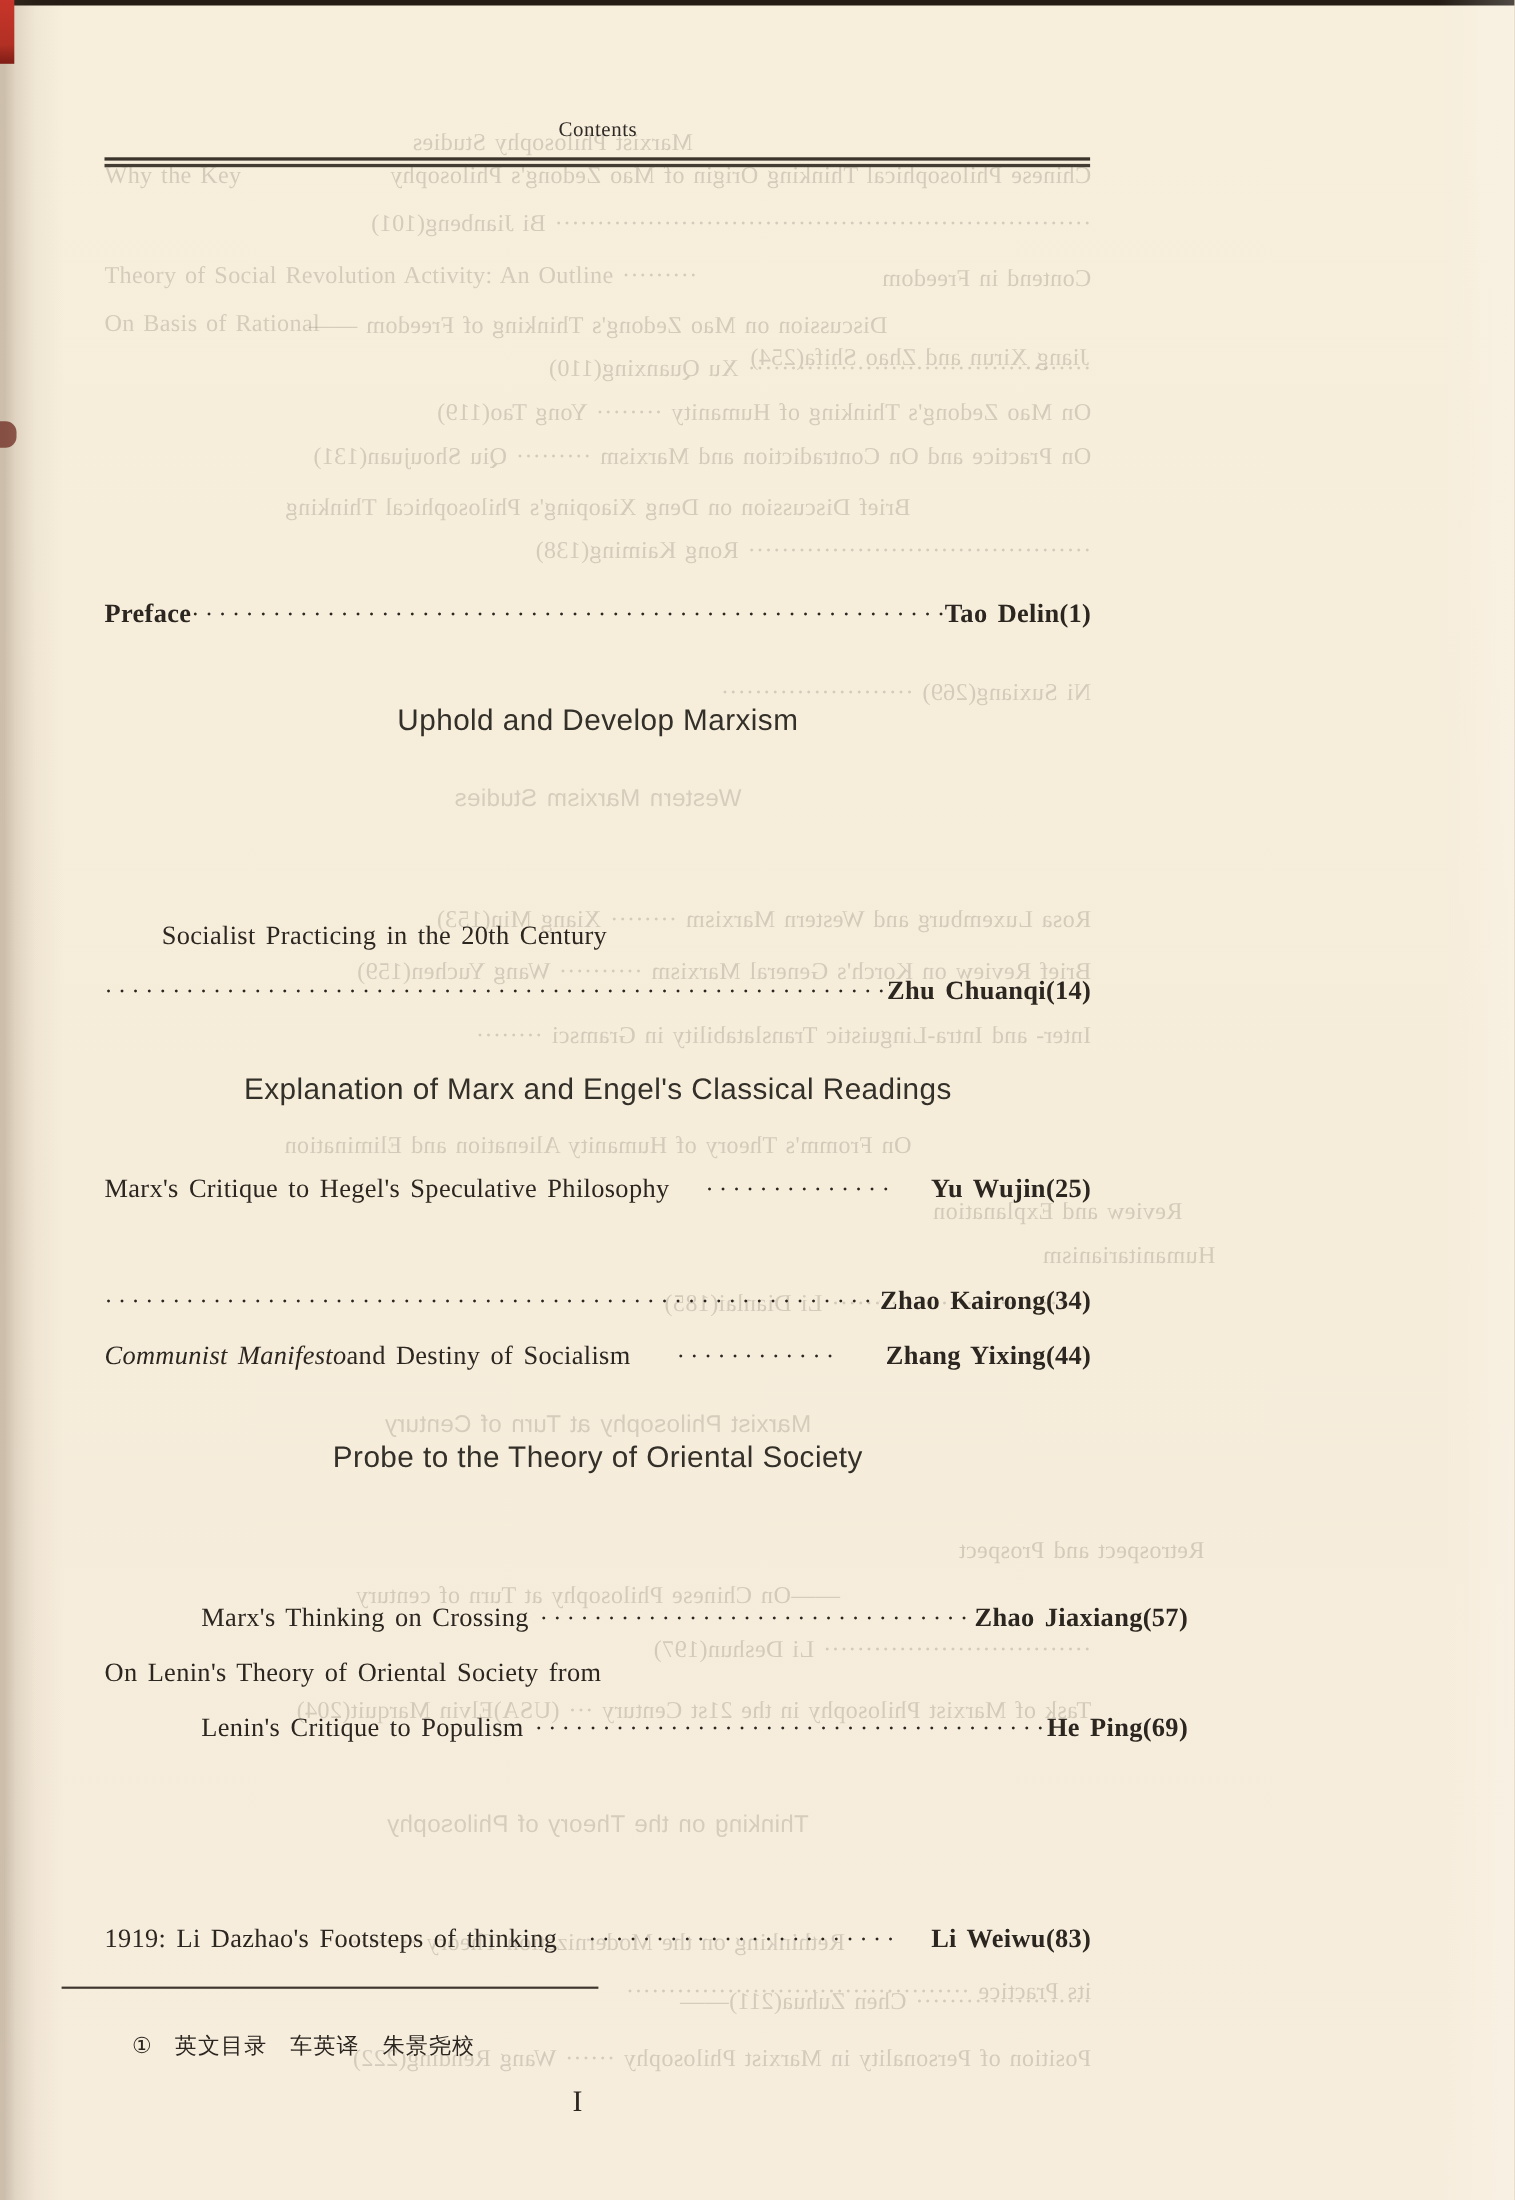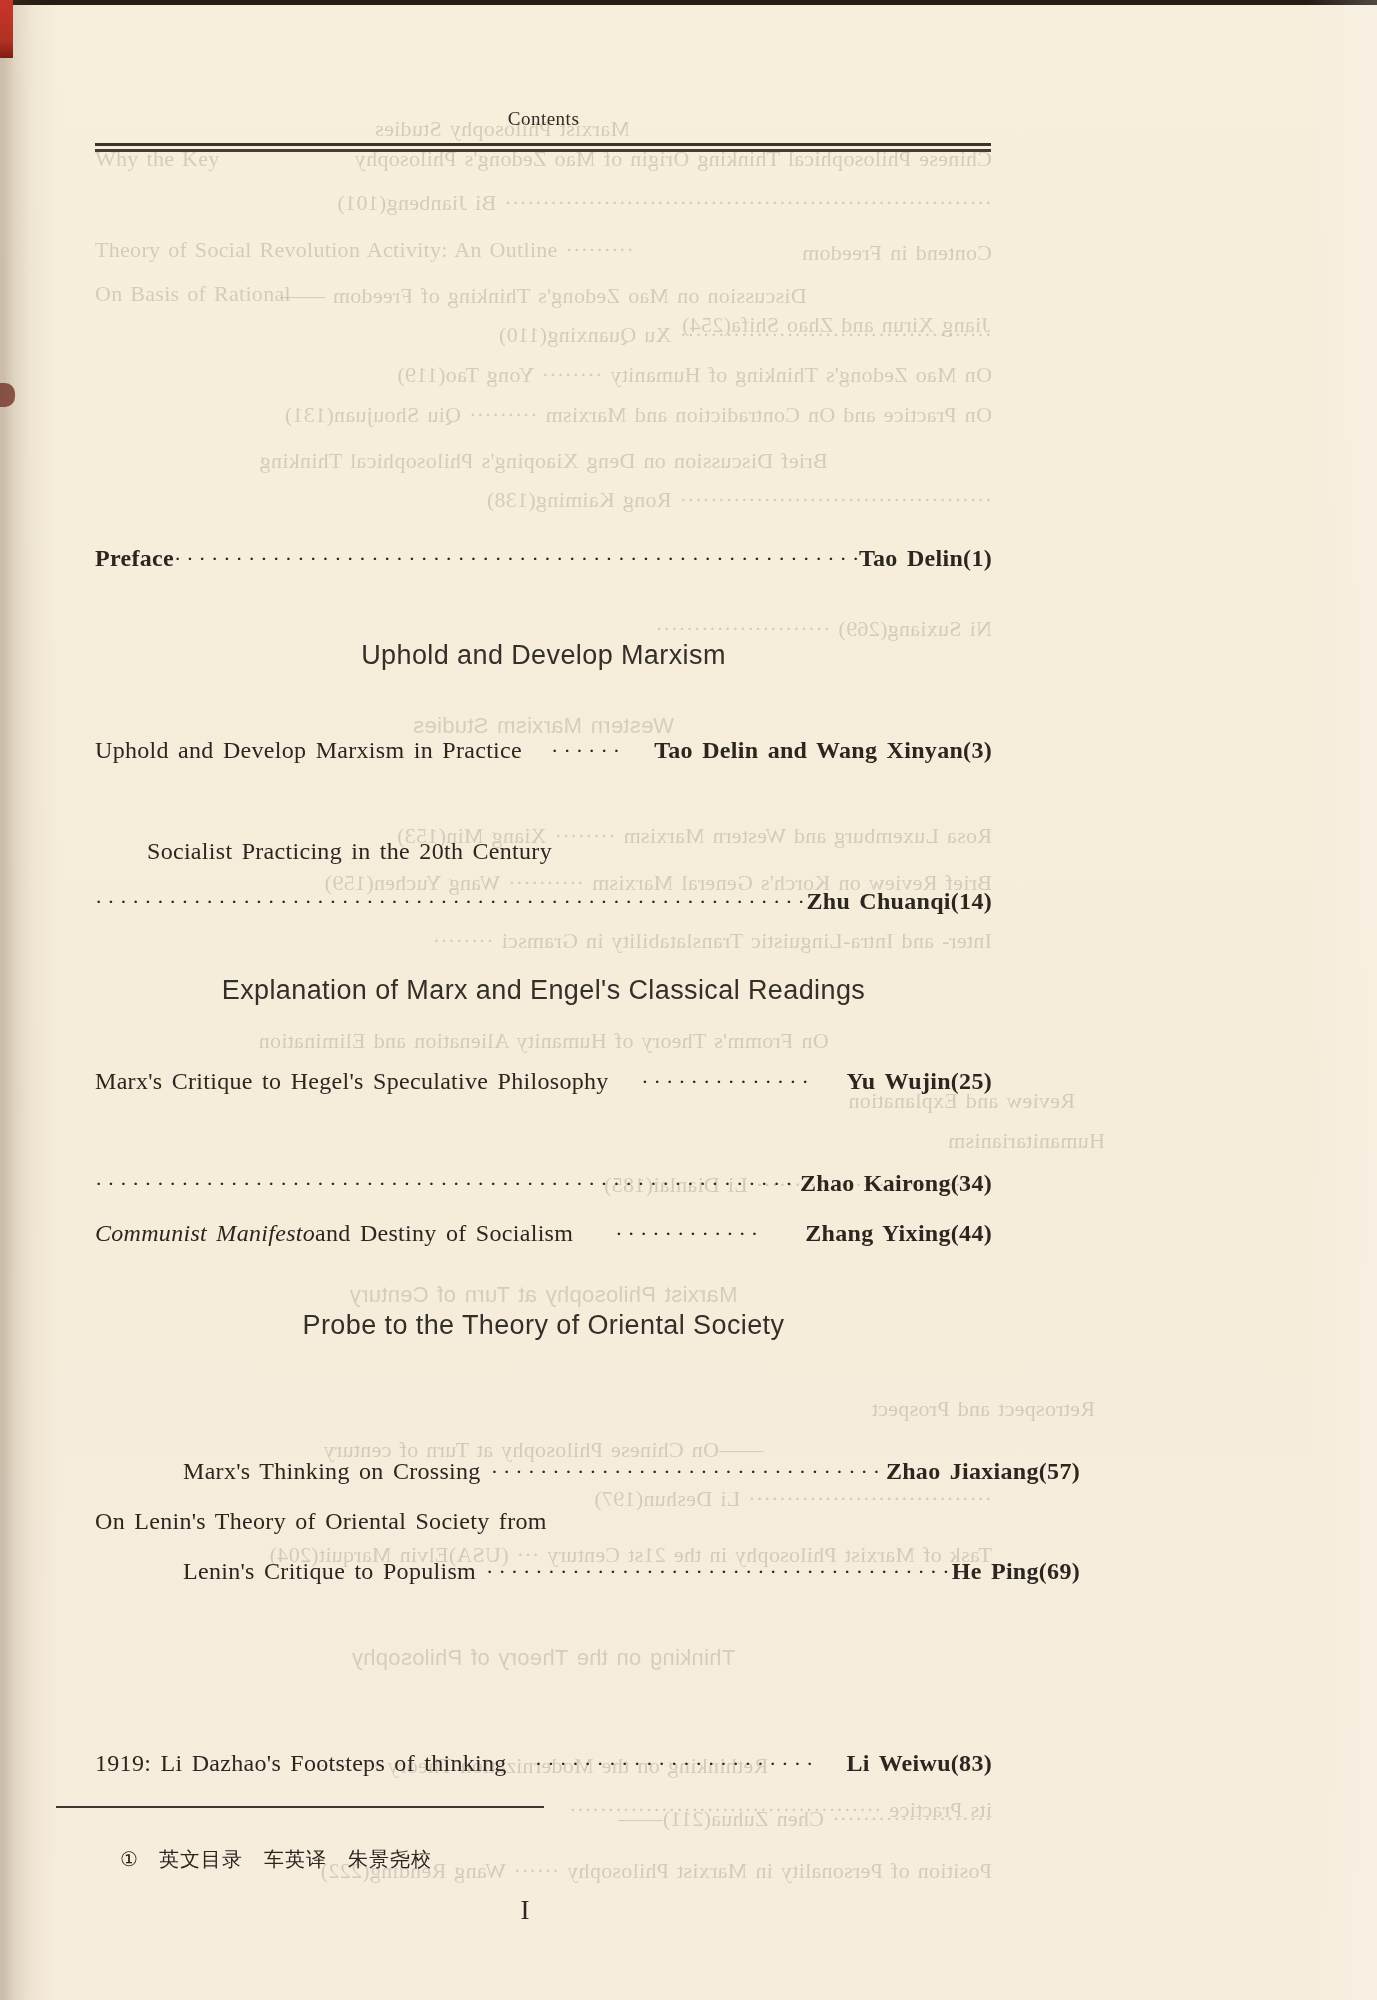--- a/index.html
+++ b/index.html
@@ -109,25 +109,20 @@
   <div class="double-rule"></div>
 
 
   <div class="row" style="top:545px">
     <span class="t b">Preface</span>
     <span class="dots-fill">····································································································</span>
     <span class="a">Tao Delin(1)</span>
   </div>
 
   <div class="sec-heading" style="top:640px">Uphold and Develop Marxism</div>
-  <div class="row" style="top:737px">
-    <span class="t">Uphold and Develop Marxism in Practice</span>
-    <span class="dots-mid">······</span>
-    <span class="a">Tao Delin and Wang Xinyan(3)</span>
-  </div>
   <div class="row ind" style="top:838px">
     <span class="t">Socialist Practicing in the 20th Century</span>
   </div>
   <div class="row" style="top:888px">
     <span class="dots-fill">····································································································</span>
     <span class="a">Zhu Chuanqi(14)</span>
   </div>
 
   <div class="sec-heading" style="top:975px">Explanation of Marx and Engel's Classical Readings</div>
   <div class="row" style="top:1068px">

